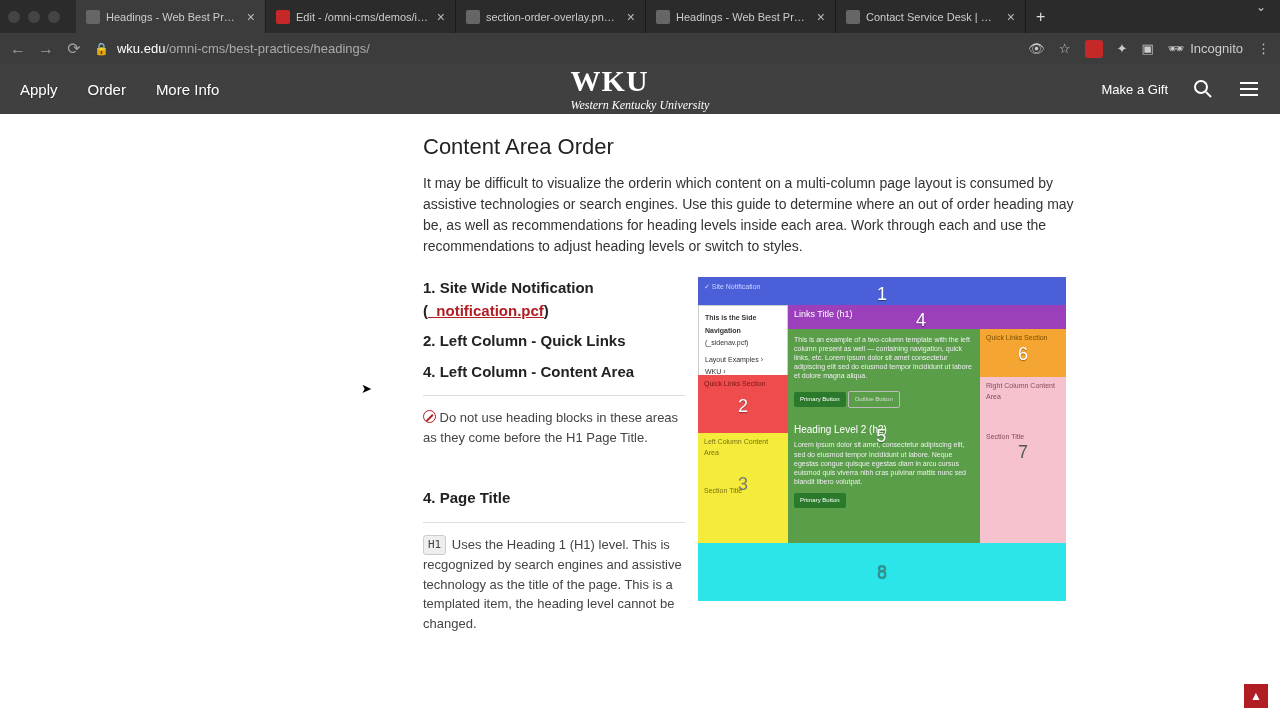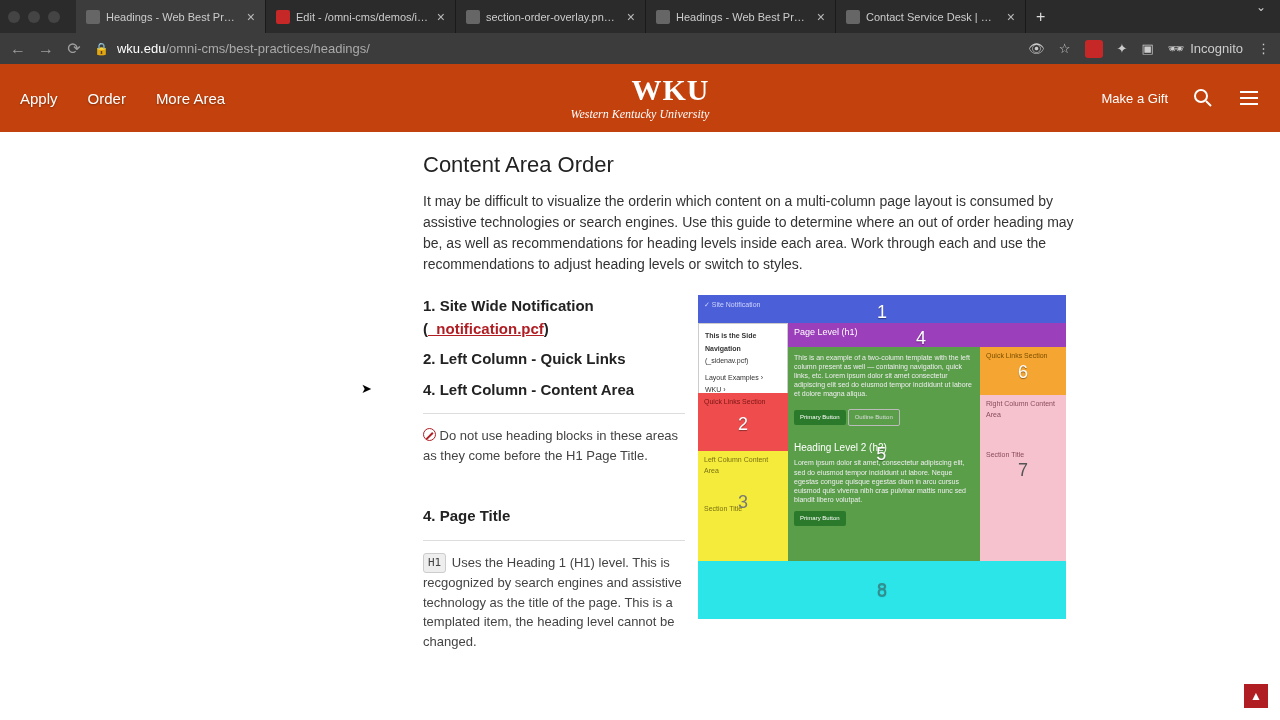--- a/index.html
+++ b/index.html
@@ -25,24 +25,24 @@
 .url-bar .lock { color: #bbb; font-size: 12px; }
 .url-bar .domain { color: #fff; }
 .url-bar .path { color: #aaa; }
 .toolbar-right { display: flex; align-items: center; gap: 14px; color: #ccc; font-size: 13px; }
 .ext-badge { width: 18px; height: 18px; border-radius: 3px; background: #333; position: relative; }
 .ext-badge.redsq { background:#c62828; }
 .incog { display: flex; align-items: center; gap: 6px; }
 
 
 .page { height: calc(720px - 64px); overflow: hidden; background:#fff; position:relative;}
-.site-header { height: 68px; background: #c2410c; display: flex; align-items: center; padding: 0 20px; color: #fff; }
+.site-header { height: 50px; background: #404040; display: flex; align-items: center; padding: 0 20px; color: #fff; }
 .header-left { display: flex; gap: 30px; font-size: 15px; }
 .header-left a { color:#fff; text-decoration:none; text-shadow: 0 1px 2px rgba(0,0,0,0.3); }
-.logo { position: absolute; left: 50%; transform: translateX(-50%); text-align: right; }
+.logo { position: absolute; left: 50%; transform: translateX(-50%); text-align: left; }
 .logo .mark { font-family: Georgia, serif; font-weight: bold; font-size: 30px; letter-spacing: 1px; line-height:1; }
 .logo .sub { font-family: Georgia, serif; font-style: italic; font-size: 12px; margin-top:2px;}
 .header-right { margin-left: auto; display: flex; align-items: center; gap: 24px; font-size: 13px; }
 .search-ic, .menu-ic { width: 22px; height: 22px; display:flex; align-items:center; justify-content:center;}
 .menu-ic div { width:18px; height:2px; background:#fff; box-shadow: 0 -6px 0 #fff, 0 6px 0 #fff;}
 
 .content { padding: 16px 0 0 0; display:flex; }
 .article { margin-left: 423px; width: 660px; color:#333; font-size:14px; line-height:1.5;}
 .article h2 { font-size: 22px; font-weight: 400; color:#222; margin-bottom:10px;}
 .article p { margin-bottom: 14px; }
@@ -151,21 +151,21 @@
     </div>
     <span>⋮</span>
   </div>
 </div>
 
 <div class="page">
   <div class="site-header">
     <div class="header-left">
       <a>Apply</a>
       <a>Order</a>
-      <a>More Area</a>
+      <a>More Info</a>
     </div>
     <div class="logo">
       <div class="mark">WKU</div>
       <div class="sub">Western Kentucky University</div>
     </div>
     <div class="header-right">
       <a>Make a Gift</a>
       <div class="search-ic">
         <svg width="20" height="20" viewBox="0 0 20 20">
             <circle cx="8" cy="8" r="6" stroke="#fff" stroke-width="2" fill="none"></circle>
@@ -213,21 +213,21 @@
                 <div style="font-weight:bold;">This is the Side Navigation</div>
                 <div>(_sidenav.pcf)</div>
                 <div style="margin-top:4px;">Layout Examples ›</div>
                 <div>WKU ›</div>
                 <div>References ›</div>
                 <div>Need Help?</div>
                 <div>Dropdown Link ▾</div>
               </div>
               <div style="flex:1;display:flex;flex-direction:column;">
                 <div class="d-box d4">
-                  <span>Page Level (h1)</span>
+                  <span>Links Title (h1)</span>
                   <span class="d-num">4</span>
                 </div>
                 <div class="d-row" style="flex:1;">
                   <div class="d-box d5">
                     <div style="line-height:1.3;">This is an example of a two-column template with the left column present as well — containing navigation, quick links, etc. Lorem ipsum dolor sit amet consectetur adipiscing elit sed do eiusmod tempor incididunt ut labore et dolore magna aliqua.</div>
                     <div style="margin-top:8px;"><span class="d-btn">Primary Button</span><span class="d-btn out">Outline Button</span></div>
                     <span class="d-num">5</span>
                     <div style="margin-top:14px;font-size:10px;color:#fff;">Heading Level 2 (h2)</div>
                     <div style="line-height:1.3;margin-top:3px;">Lorem ipsum dolor sit amet, consectetur adipiscing elit, sed do eiusmod tempor incididunt ut labore. Neque egestas congue quisque egestas diam in arcu cursus euismod quis viverra nibh cras pulvinar mattis nunc sed blandit libero volutpat.</div>
                     <div style="margin-top:4px;"><span class="d-btn">Primary Button</span></div>

